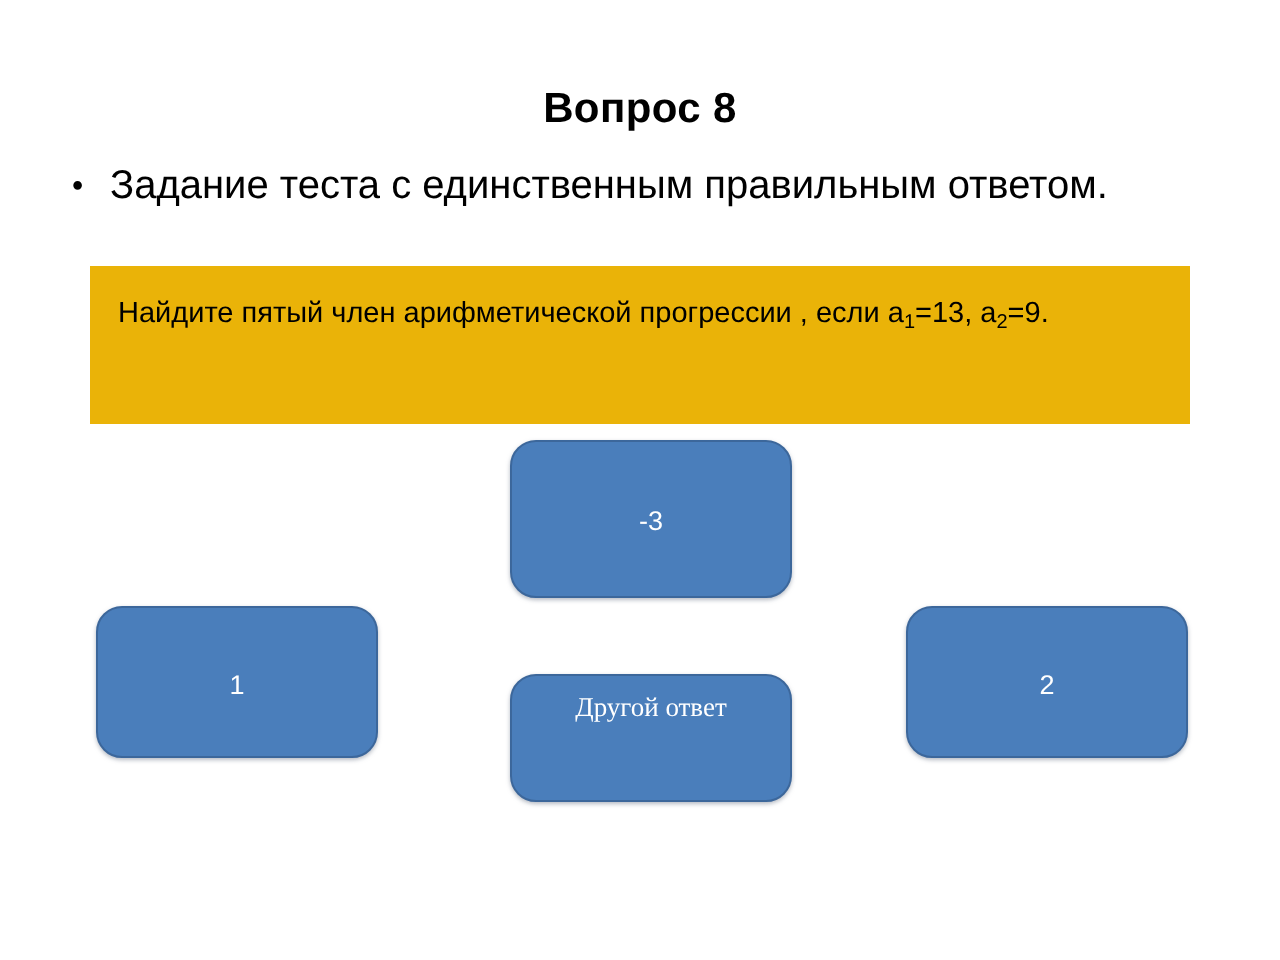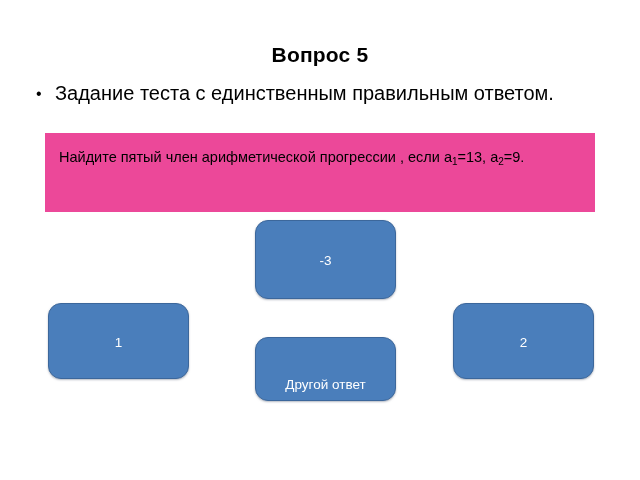--- a/index.html
+++ b/index.html
@@ -60,21 +60,21 @@
     white-space: nowrap;
   }
 
   
   #question-box {
     position: absolute;
     left: 45px;
     top: 133px;
     width: 550px;
     height: 79px;
-    background: #ec4899;
+    background: #eab308;
     box-sizing: border-box;
     padding: 13px 24px 0 14px;
   }
   #question-text {
     font-size: 14.5px;
     line-height: 22px;
     color: #000000;
   }
   #question-text sub {
     font-size: 10px;
@@ -108,28 +108,28 @@
   #answer-top    { left: 255px; top: 220px; width: 141px; height: 79px; }
   #answer-top    > span { top: 32px; }
 
   #answer-left   { left: 48px;  top: 303px; width: 141px; height: 76px; }
   #answer-left   > span { top: 31px; }
 
   #answer-right  { left: 453px; top: 303px; width: 141px; height: 76px; }
   #answer-right  > span { top: 31px; }
 
   #answer-other  { left: 255px; top: 337px; width: 141px; height: 64px; }
-  #answer-other  > span { top: 39px; }
+  #answer-other  > span { top: 8px; font-family: Liberation Serif, serif; }
 </style>
 </head>
 <body>
 
 <div id="slide">
 
-  <div id="slide-title">Вопрос 5</div>
+  <div id="slide-title">Вопрос 8</div>
 
   <div id="bullet-row">
     <div id="bullet-glyph">•</div>
     <div id="bullet-text">Задание теста с единственным правильным ответом.</div>
   </div>
 
   <div id="question-box">
     <div id="question-text"><span>Найдите пятый член арифметической прогрессии , если a</span><sub>1</sub><span>=13, a</span><sub>2</sub><span>=9.</span></div>
   </div>
 

